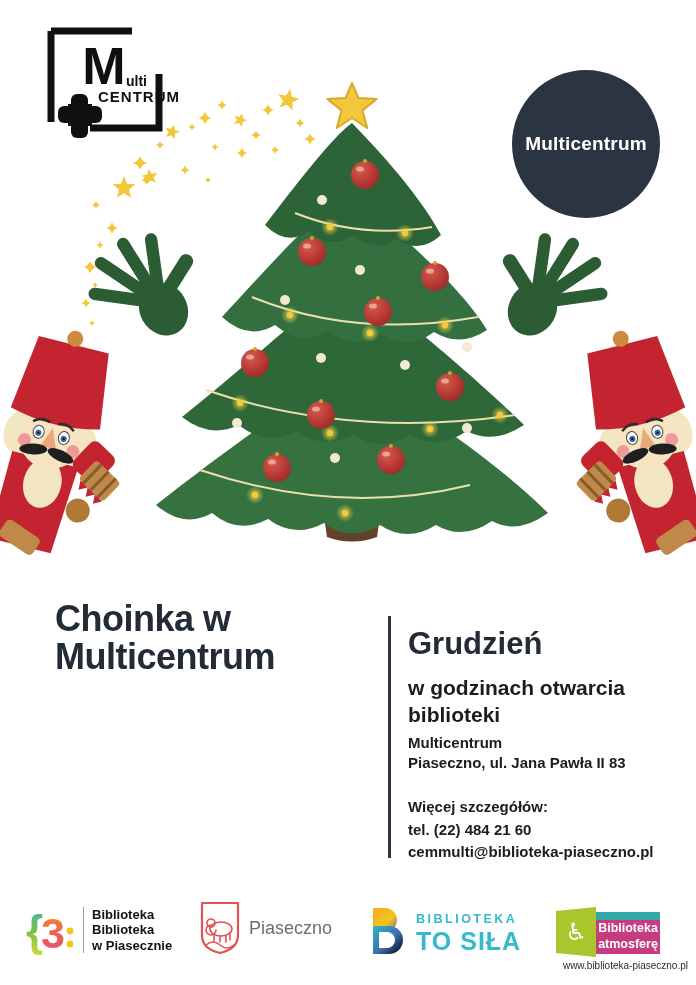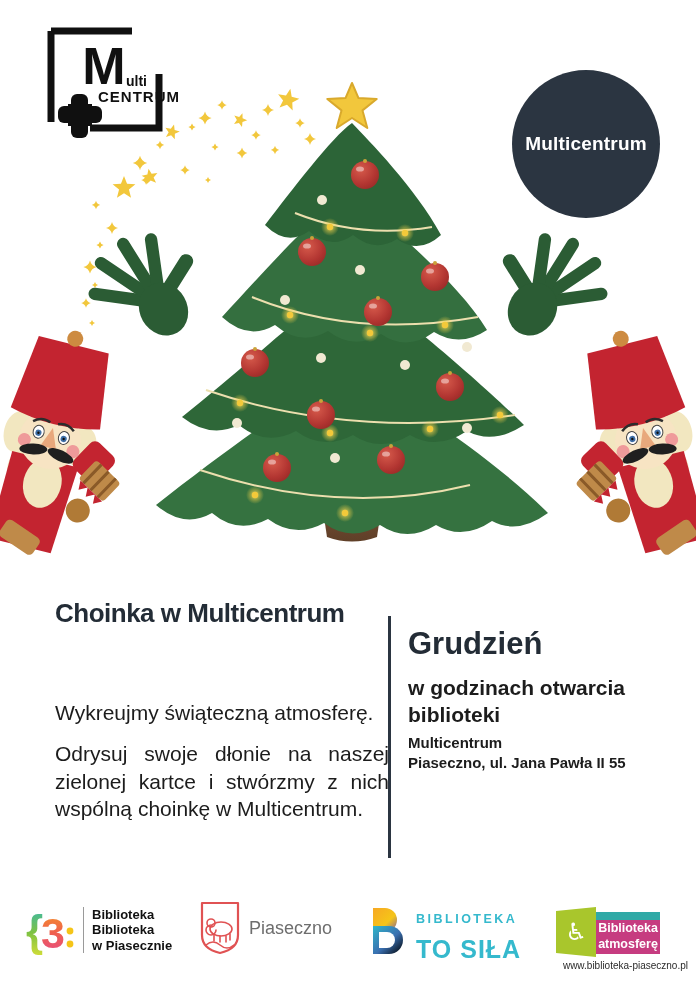--- a/index.html
+++ b/index.html
@@ -4,37 +4,37 @@
 <style>
   html,body{margin:0;padding:0;background:#888;}
   .poster{position:relative;width:696px;height:985px;background:#fff;overflow:hidden;
           font-family:"Liberation Sans",sans-serif;color:var(--text,#1c1c1c);}
   .abs{position:absolute;}
   
   .badge{left:512px;top:70px;width:148px;height:148px;border-radius:50%;
          background:var(--accent,#2b3541);display:flex;align-items:center;justify-content:center;}
   .badge span{color:#fff;font-weight:bold;font-size:19px;letter-spacing:.2px;}
   
-  .title{left:55px;top:600px;width:320px;font-size:26px;line-height:1.06;font-weight:bold;
+  .title{left:55px;top:600px;width:320px;font-size:36px;line-height:1.06;font-weight:bold;
          color:var(--title,#232c36);letter-spacing:-.5px;}
   .subtitle{left:55px;top:701px;width:340px;font-size:21px;}
   .bodytext{left:55px;top:740px;width:334px;font-size:21px;line-height:1.32;text-align:justify;}
   .divider{left:388px;top:616px;width:3px;height:242px;background:var(--accent,#2b3541);}
   .month{left:408px;top:626px;font-size:31px;font-weight:bold;color:var(--title,#232c36);}
   .hours{left:408px;top:674px;width:250px;font-size:21px;font-weight:bold;line-height:1.3;}
   .addr{left:408px;top:733px;font-size:15px;font-weight:bold;line-height:1.32;}
   .more{left:408px;top:796px;font-size:15px;font-weight:bold;line-height:1.5;}
   
   .flogo1{left:28px;top:903px;display:flex;align-items:center;gap:7px;}
   .flogo1 .txt{border-left:1.5px solid #9a9a9a;padding-left:8px;font-size:13px;font-weight:bold;line-height:1.18;color:#111;}
   .flogo2{left:200px;top:901px;display:flex;align-items:center;gap:9px;}
   .flogo2 .txt{font-size:18px;color:var(--gray,#6e6e6e);}
   .flogo3{left:371px;top:906px;display:flex;align-items:flex-start;gap:7px;}
   .flogo3 .l1{font-size:12.5px;letter-spacing:2.5px;font-weight:bold;color:var(--teal,#35b9cd);margin-top:6px;}
-  .flogo3 .l2{font-size:25px;font-weight:bold;letter-spacing:1px;color:var(--teal,#35b9cd);margin-top:9px;}
+  .flogo3 .l2{font-size:25px;font-weight:bold;letter-spacing:1px;color:var(--teal,#35b9cd);margin-top:1px;}
   .flogo4{left:556px;top:903px;width:110px;height:54px;}
   .flogo4 .green{position:absolute;left:0;top:4px;width:40px;height:50px;background:var(--lime,#a9c62c);
                  clip-path:polygon(0 8%,100% 0,100% 100%,0 92%);display:flex;align-items:center;justify-content:center;}
   .flogo4 .green span{font-family:"DejaVu Sans",sans-serif;color:#fff;font-size:24px;}
   .flogo4 .tealbar{position:absolute;left:40px;top:9px;width:64px;height:8px;background:#2fa9a6;}
   .flogo4 .pink{position:absolute;left:40px;top:17px;width:64px;height:34px;background:var(--pink,#c63c80);
                 color:#fff;font-weight:bold;font-size:12.5px;line-height:1.25;display:flex;flex-direction:column;
                 align-items:center;justify-content:center;}
   .website{left:548px;top:960px;width:140px;font-size:10px;color:#2b2b2b;text-align:right;}
   svg{display:block;overflow:visible;}
@@ -296,28 +296,31 @@
             <circle cx="391" cy="375" r="14" fill="url(#baubleG)"></circle>
             <circle cx="391" cy="361" r="2" fill="#caa23a"></circle>
             <ellipse cx="386" cy="369" rx="4" ry="2.6" fill="#fff" opacity=".45"></ellipse>
           </g>
       </g>
       <polygon points="352,-2 358.5,13.1 376.7,14 362.5,25.4 367.3,43 352,33 336.7,43 341.5,25.4 327.3,14 345.5,13.1" fill="#f2c73c" stroke="#d9a92c" stroke-width="2" stroke-linejoin="round"></polygon>
     </g>
   </svg>
 
   <div class="abs title">Choinka w Multicentrum</div>
-  <div class="abs subtitle">Wykreujmy świąteczną atmosferę.</div>
-  <div class="abs bodytext">Odrysuj swoje dłonie na naszej zielonej kartce i stwórzmy z nich wspólną choinkę w Multicentrum.</div>
   <div class="abs divider"></div>
   <div class="abs month">Grudzień</div>
   <div class="abs hours">w godzinach otwarcia biblioteki</div>
   <div class="abs addr">
     <div>Multicentrum</div>
-    <div>Piaseczno, ul. Jana Pawła II 55</div>
+    <div>Piaseczno, ul. Jana Pawła II 83</div>
+  </div>
+  <div class="abs more">
+    <div>Więcej szczegółów:</div>
+    <div>tel. (22) 484 21 60</div>
+    <div>cemmulti@biblioteka-piaseczno.pl</div>
   </div>
 
   <div class="abs flogo1">
     <svg width="48" height="54" viewBox="0 0 48 54">
       <defs>
         <linearGradient id="gb" x1="0" y1="0" x2="0" y2="1">
           <stop offset="0" stop-color="#35b8b0"></stop>
             <stop offset=".55" stop-color="#7fc242"></stop>
             <stop offset="1" stop-color="#cddc39"></stop>
         </linearGradient>

